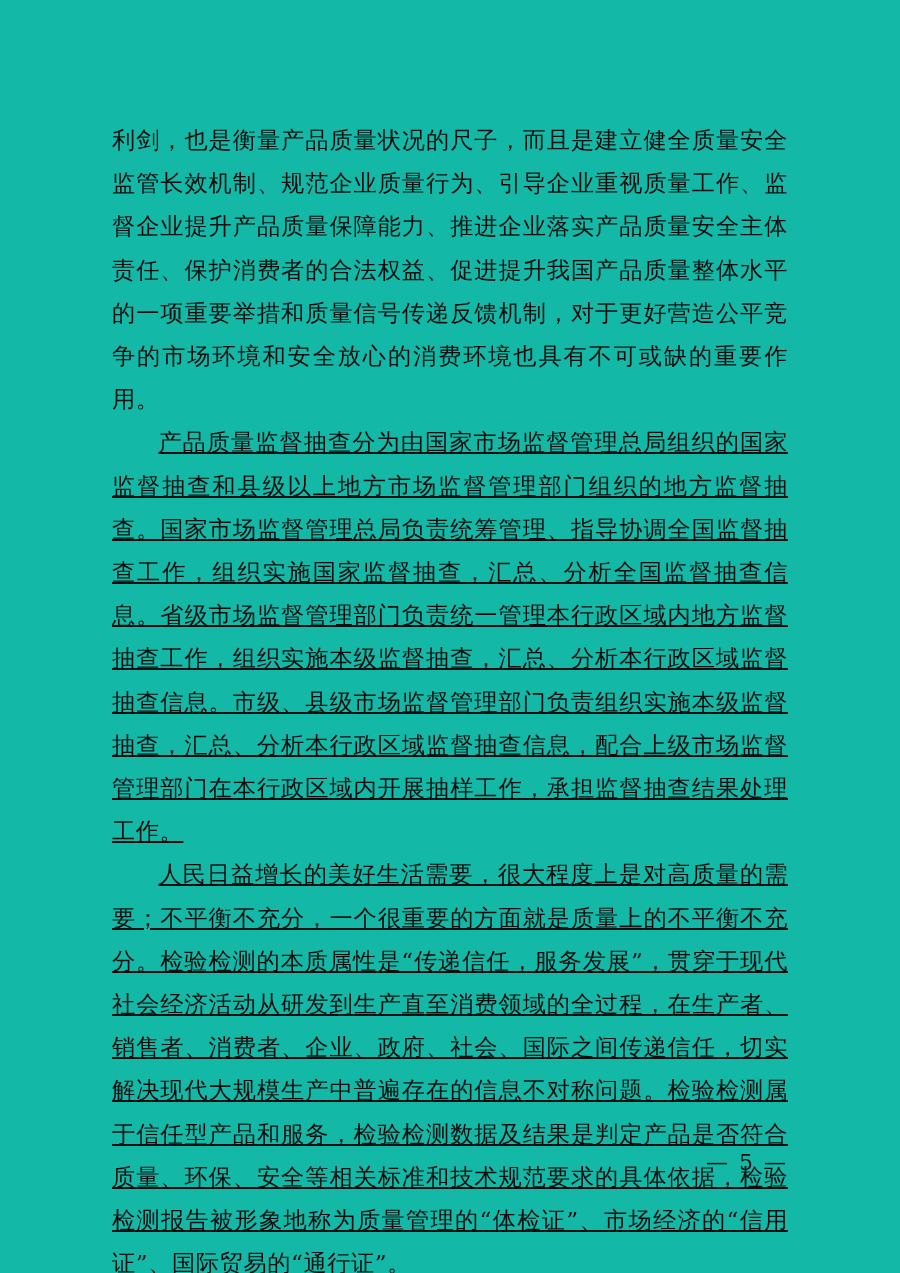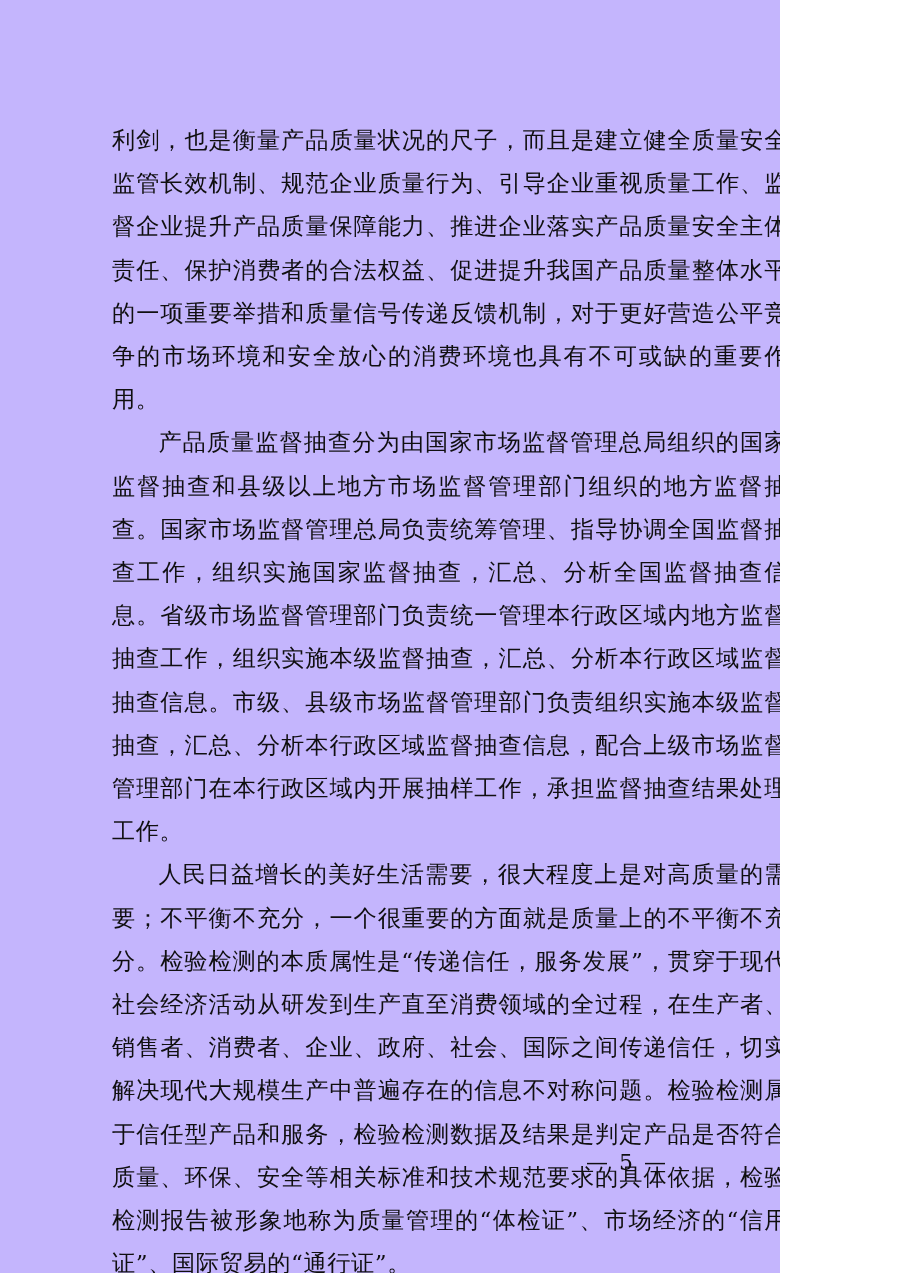--- a/index.html
+++ b/index.html
@@ -5,23 +5,23 @@
   html, body {
     margin: 0;
     padding: 0;
     background: #ffffff;
   }
   body {
     font-family: "DejaVu Serif", serif;
   }
   .page {
     position: relative;
-    width: 780px;
+    width: 900px;
     height: 1273px;
-    background: #c4b5fd;
+    background: #14b8a6;
     overflow: hidden;
     box-sizing: border-box;
   }
   .content {
     position: absolute;
     left: 112px;
     top: 118px;
     width: 676px;
   }
   .para {
@@ -29,20 +29,21 @@
     font-size: 23.2px;
     line-height: 43.2px;
     color: #100f10;
     text-align: justify;
     text-justify: inter-ideograph;
     margin: 0;
     letter-spacing: 0.6px;
   }
   .para.indent {
     text-indent: 2em;
+    text-decoration: underline;
   }
   .page-number {
     position: absolute;
     left: 0;
     right: 0;
     top: 1150px;
     text-align: right;
     padding-right: 112px;
     font-family: "DejaVu Serif", serif;
     font-size: 22px;

